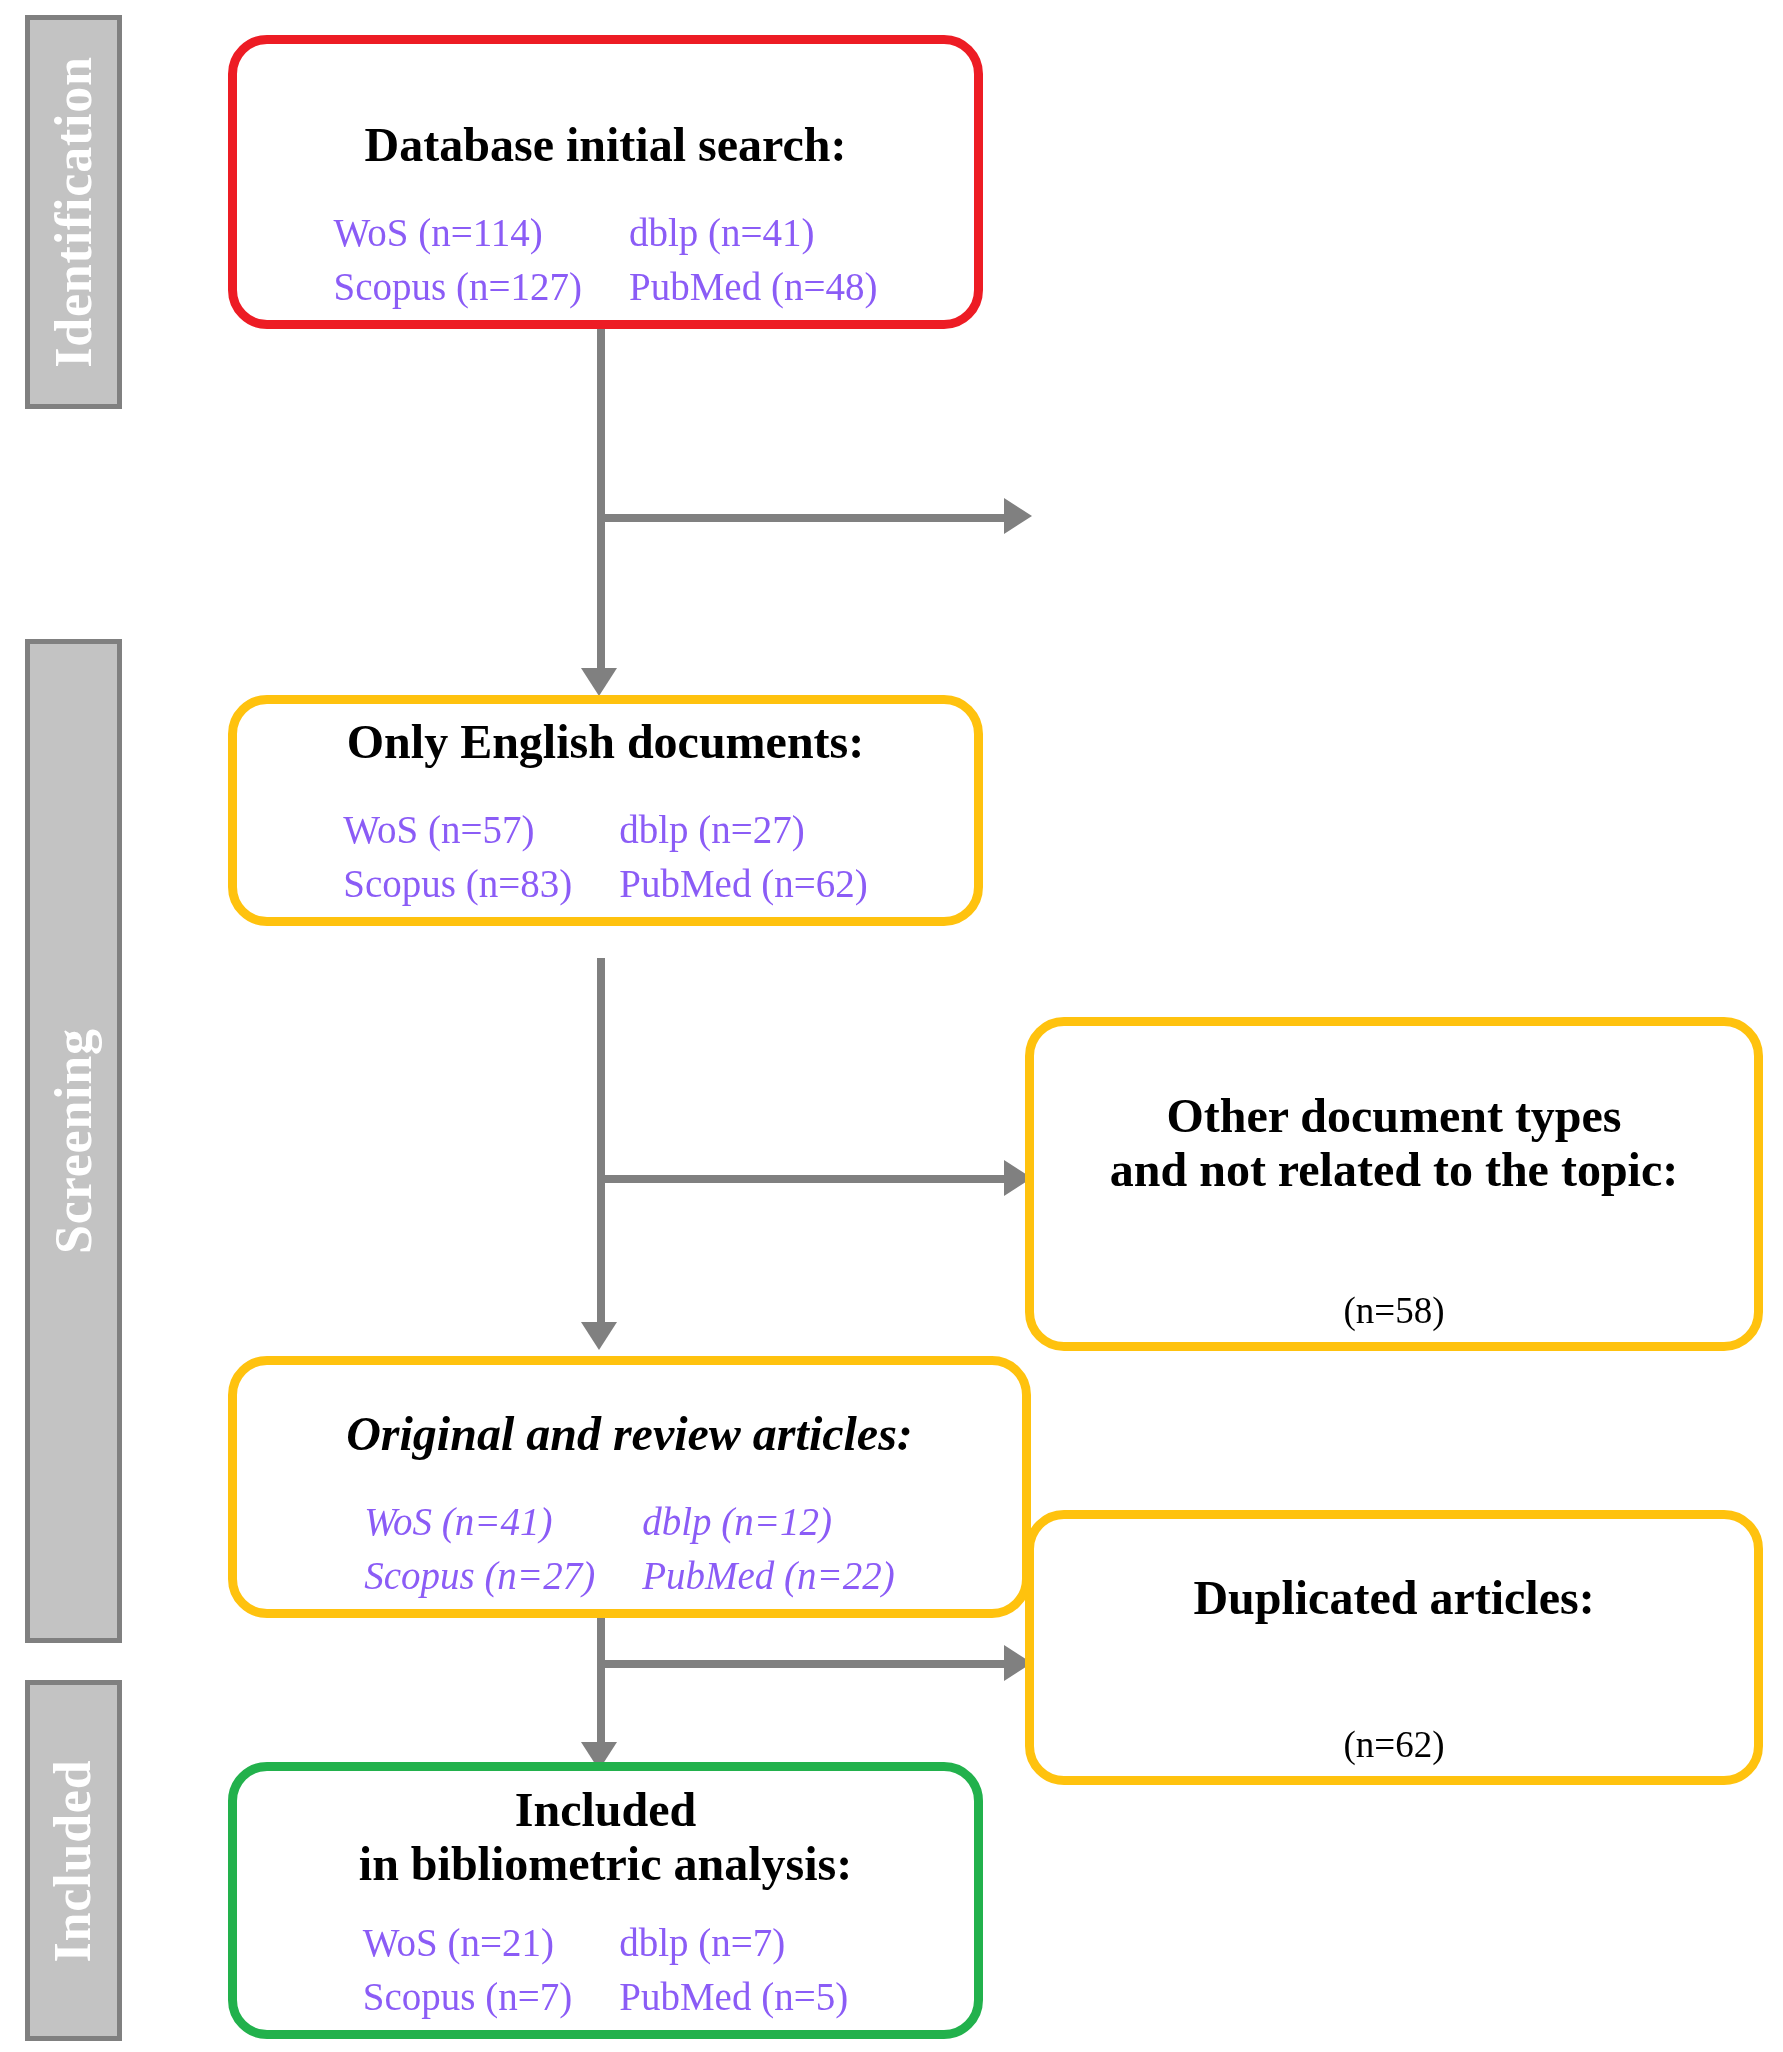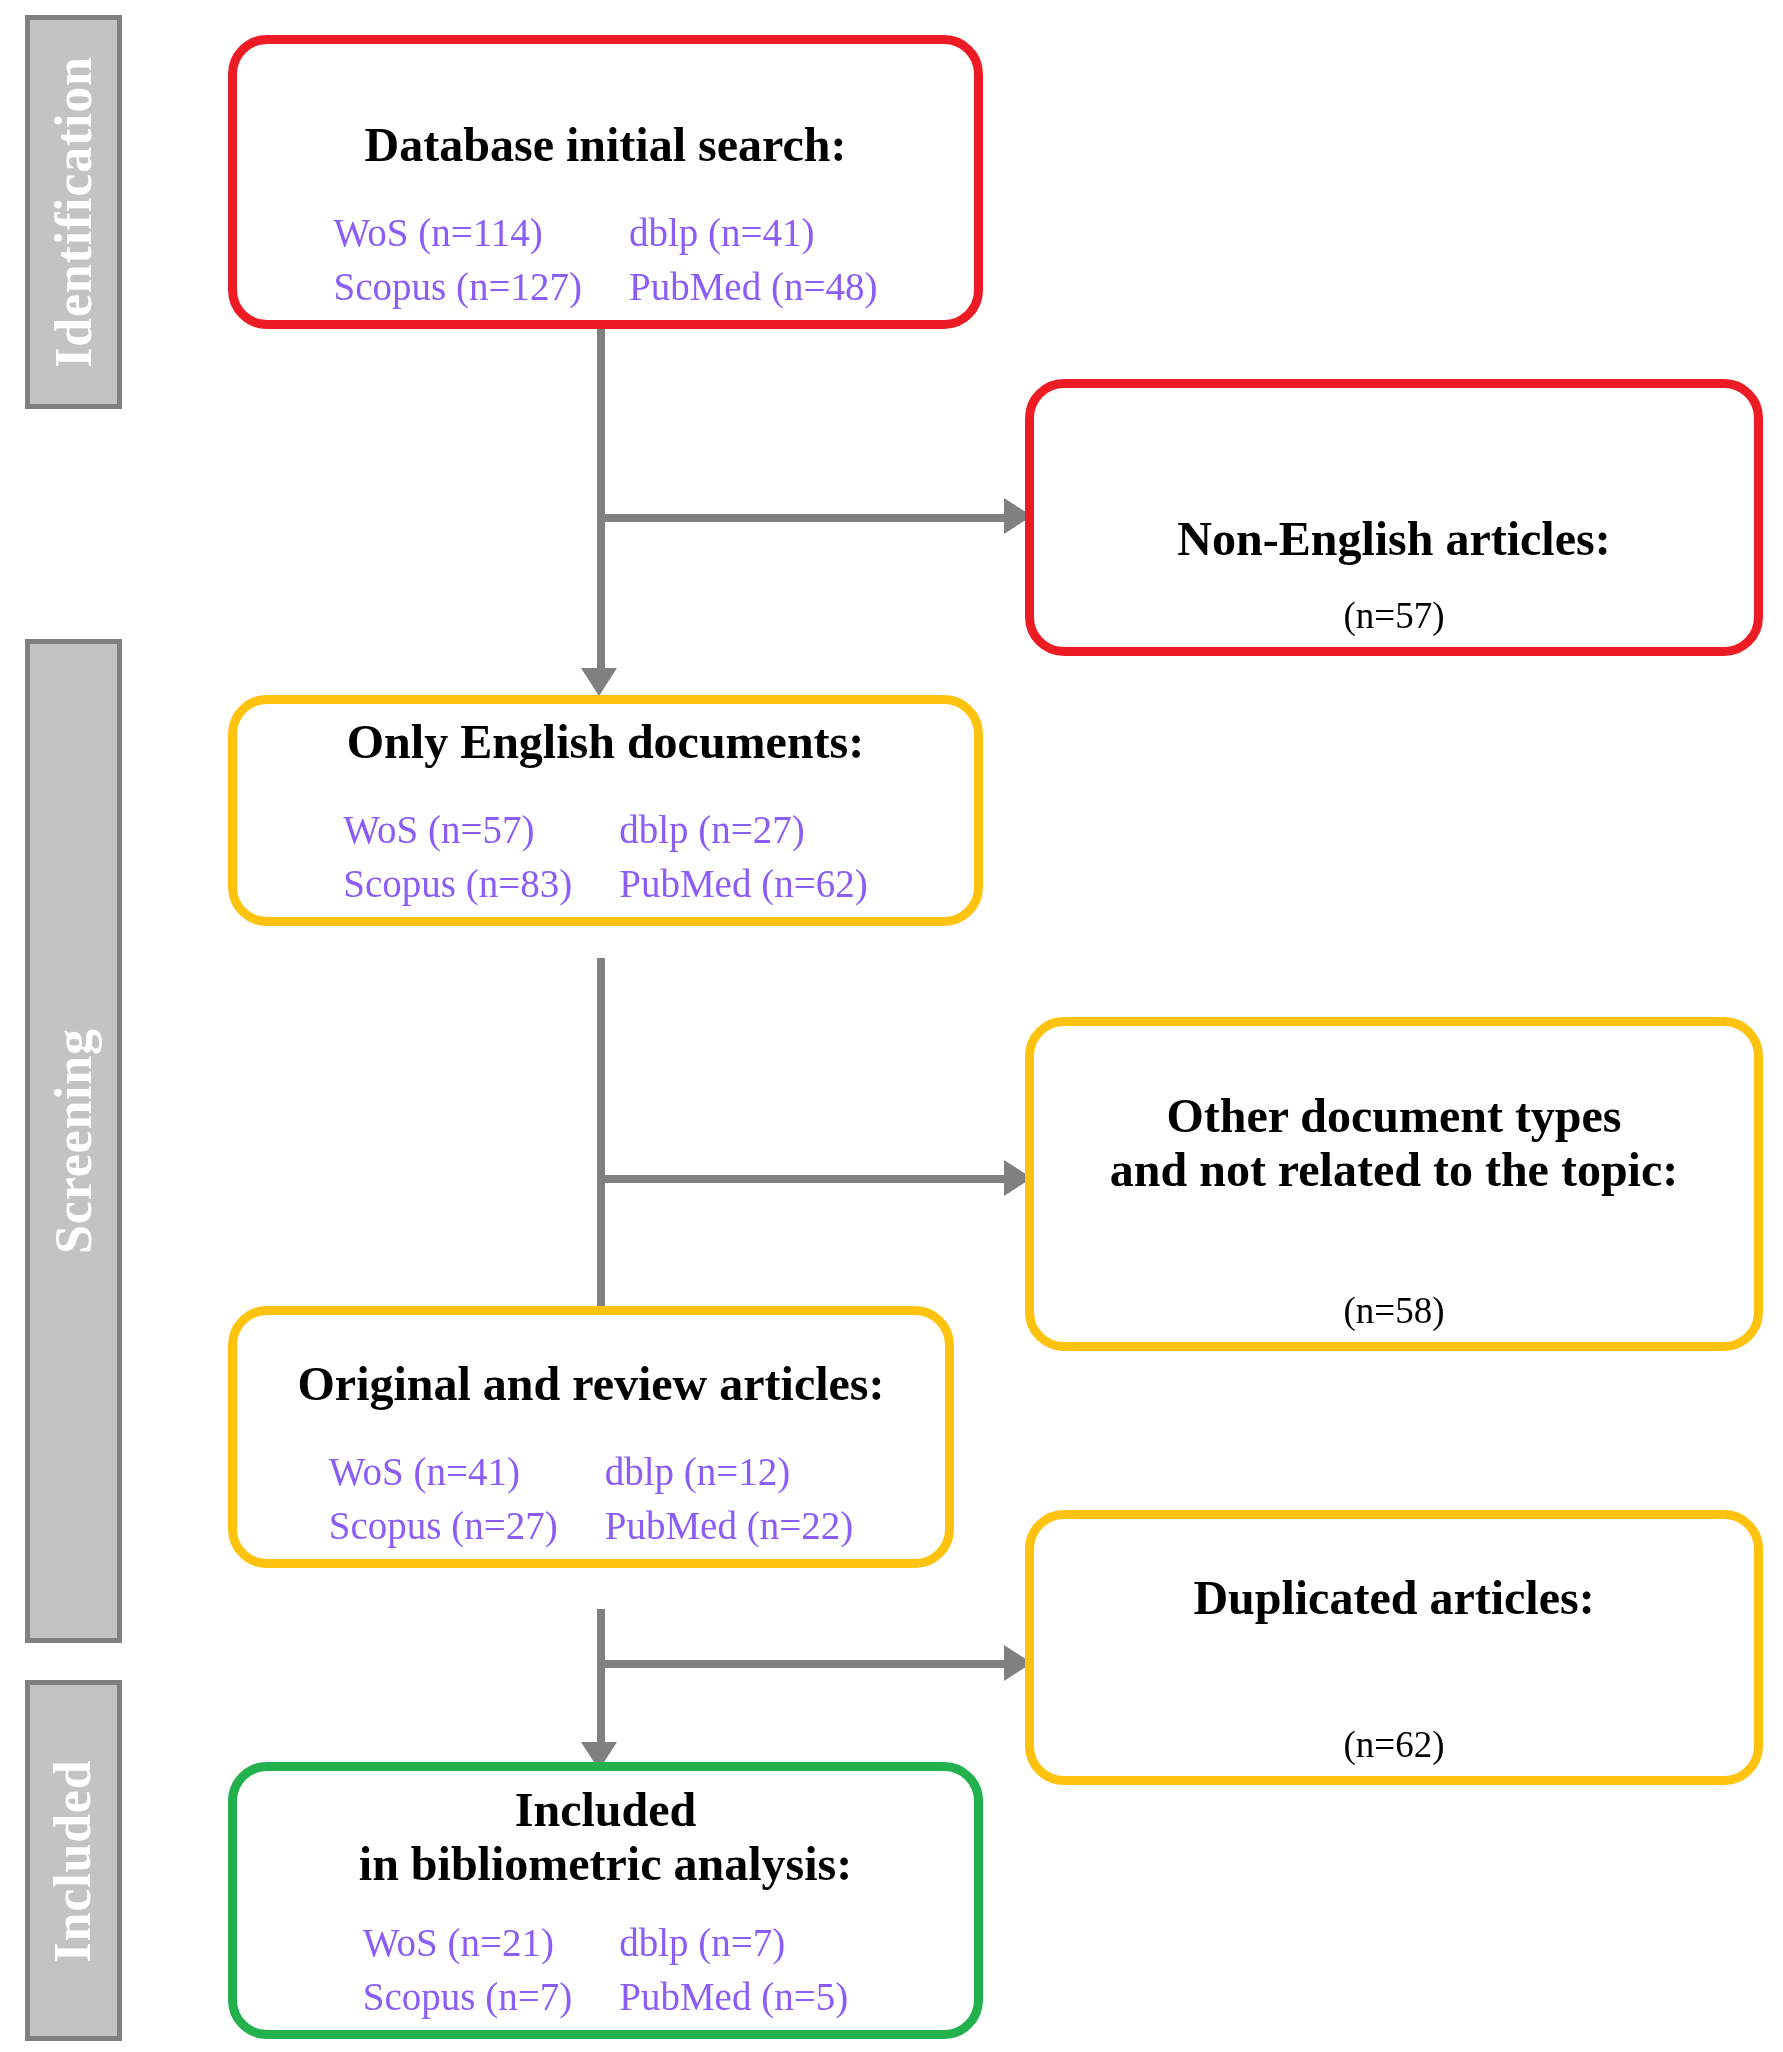--- a/index.html
+++ b/index.html
@@ -155,45 +155,40 @@
     <div class="box-title">Database initial search:</div>
     <div class="spacer-md"></div>
     <div class="source-grid">
       <div class="source-cell">WoS (n=114)</div>
       <div class="source-cell">dblp (n=41)</div>
       <div class="source-cell">Scopus (n=127)</div>
       <div class="source-cell">PubMed (n=48)</div>
     </div>
   </div>
 
-  <div class="flow-box box-red" style="left:1025px; top:379px; width:738px; height:277px;">
-    <div class="box-title">Non-English articles:</div>
-    <div class="spacer-sm"></div>
-    <div class="box-count">(n=57)</div>
-  </div>
 
   <div class="flow-box box-yellow" style="left:228px; top:695px; width:755px; height:231px;">
     <div class="box-title">Only English documents:</div>
     <div class="spacer-md"></div>
     <div class="source-grid">
       <div class="source-cell">WoS (n=57)</div>
       <div class="source-cell">dblp (n=27)</div>
       <div class="source-cell">Scopus (n=83)</div>
       <div class="source-cell">PubMed (n=62)</div>
     </div>
   </div>
 
   <div class="flow-box box-yellow" style="left:1025px; top:1017px; width:738px; height:334px;gap:32px;">
     <div class="box-title">Other document types
 and not related to the topic:</div>
     <div class="spacer-sm"></div>
     <div class="box-count">(n=58)</div>
   </div>
 
-  <div class="flow-box box-yellow" style="left:228px; top:1306px; width:726px; height:262px;">
+  <div class="flow-box box-yellow" style="left:228px; top:1356px; width:803px; height:262px;font-style:italic;">
     <div class="box-title">Original and review articles:</div>
     <div class="spacer-md"></div>
     <div class="source-grid">
       <div class="source-cell">WoS (n=41)</div>
       <div class="source-cell">dblp (n=12)</div>
       <div class="source-cell">Scopus (n=27)</div>
       <div class="source-cell">PubMed (n=22)</div>
     </div>
   </div>
 

